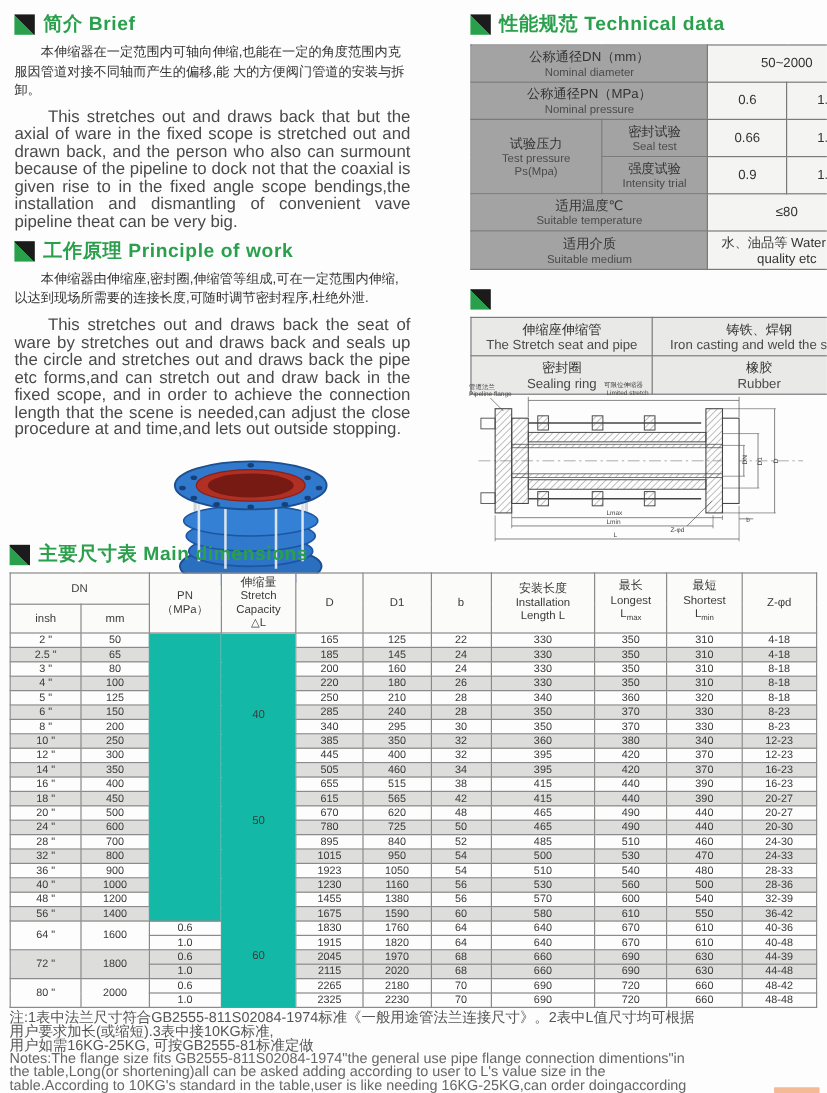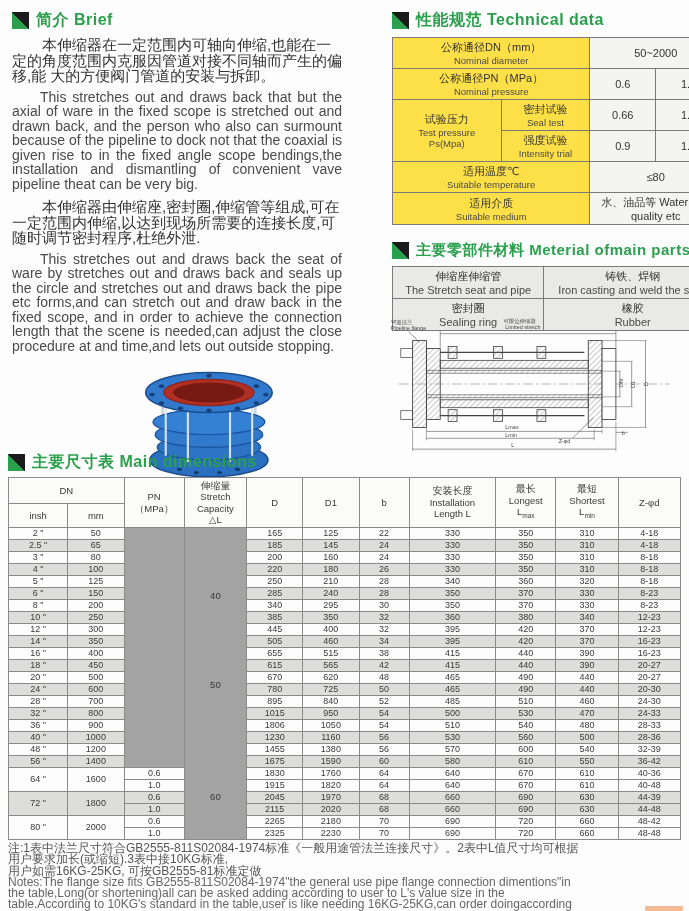--- a/index.html
+++ b/index.html
@@ -7,27 +7,27 @@
   .page { position:relative; width:689px; height:911px; background:#fdfdfd; overflow:hidden; }
 
   .section-header { display:flex; align-items:center; gap:7px; margin-bottom:6px; }
   .section-icon { width:17px; height:17px; flex:0 0 17px;
     background:linear-gradient(to left bottom,#1b1b1b 52%,#2aa04d 48%); }
   .section-title { color:#2aa04d; font-size:16px; font-weight:bold; letter-spacing:0.5px; white-space:nowrap; }
 
   .col-left  { position:absolute; left:12px;  top:10px; width:330px; }
   .col-right { position:absolute; left:352px; top:10px; width:330px;margin-left:40px; }
 
-  .para-cn { font-size:15px; color:#333; line-height:15.5px; text-indent:2em; margin-bottom:6px; }
+  .para-cn { font-size:11px; color:#333; line-height:15.5px; text-indent:2em; margin-bottom:6px; }
   .para-en { font-size:14px; color:#4a4a4a; line-height:14.5px; text-indent:2em; text-align:justify; margin-bottom:8px; }
 
   
   table.grid { border-collapse:collapse; width:100%; table-layout:fixed; }
   table.grid td { border:1px solid #7a7a7a; text-align:center; vertical-align:middle; padding:2px 1px; }
-  .tech td.lbl { background:#fde047; }
+  .tech td.lbl { background:#a3a3a3; }
   .tech td.val { background:#f4f4f3; font-size:11px; color:#333; }
   .tech .cn { font-size:11px; color:#333; }
   .tech .en { font-size:9.5px; color:#4a4a4a; }
   .tech { margin-bottom:16px; }
 
   .parts td { background:#e9e9e8; }
   .parts .cn { font-size:11px; color:#333; }
   .parts .en { font-size:11px; color:#4a4a4a; }
 
   .product-wrap { width:160px; margin:10px 0 0 118px; text-align:center; }
@@ -36,21 +36,21 @@
   .drawing { position:absolute; left:383px; top:314px; width:300px; height:142px; }
 
   
   .bottom { position:absolute; left:8px; top:452px; width:577px; }
   table.main { border-collapse:collapse; table-layout:fixed; width:673px; border:1.5px solid #5a5a5a; }
   table.main th, table.main td { border:1px solid #8a8a8a; text-align:center; vertical-align:middle;
     padding:0; font-weight:normal; color:#3a3a3a; }
   table.main th { font-size:9.5px; line-height:11.5px; background:#fbfbfa; }
   table.main td { font-size:9px; height:12px; line-height:11px; background:transparent; }
   table.main tr.shade { background:#dddddc; }
-  table.main td.c-white { background:#a3a3a3; }
+  table.main td.c-white { background:#14b8a6; }
   table.main td.c-stretch { position:relative; }
   table.main td.c-stretch span { position:absolute; left:0; width:100%; text-align:center; font-size:9.5px; }
   table.main sub { font-size:6.5px; }
   .th-cn { font-size:10px; }
 
   .notes { margin-top:3px; font-size:12px; color:#555; line-height:11.3px; }
   .notes .n-en { color:#666; }
 
   .page-mark { position:absolute; right:6px; bottom:0; width:38px; height:5px;
     background:#f0a271; opacity:0.75; border-radius:1px; }
@@ -63,20 +63,24 @@
 <div class="page">
 
   <div class="col-left">
     <div class="section-header">
       <span class="section-icon"></span>
       <span class="section-title"><span>简介</span> <span>Brief</span></span>
     </div>
     <p class="para-cn">本伸缩器在一定范围内可轴向伸缩,也能在一定的角度范围内克服因管道对接不同轴而产生的偏移,能  大的方便阀门管道的安装与拆卸。</p>
     <p class="para-en">This stretches out and draws back that but the axial of ware in the fixed scope is stretched out and drawn back, and the person who also can surmount because of the pipeline to dock not that the coaxial is given rise to in the fixed angle scope bendings,the installation and dismantling of convenient vave pipeline theat can be very big.</p>
 
+    <div class="section-header">
+      <span class="section-icon"></span>
+      <span class="section-title"><span>工作原理</span> <span>Principle of work</span></span>
+    </div>
     <p class="para-cn">本伸缩器由伸缩座,密封圈,伸缩管等组成,可在一定范围内伸缩,以达到现场所需要的连接长度,可随时调节密封程序,杜绝外泄.</p>
     <p class="para-en">This stretches out and draws back the seat of ware by stretches out and draws back and seals up the circle and stretches out and draws back the pipe etc forms,and can stretch out and draw back in the fixed scope, and in order to achieve the connection length that the scene is needed,can adjust the close procedure at and time,and lets out outside stopping.</p>
 
     <div class="product-wrap">
       <svg width="160" height="118" viewBox="0 0 150 112">
 
         <line x1="30" y1="34" x2="30" y2="92" stroke="#cdd6de" stroke-width="2.6"></line>
         <line x1="52" y1="40" x2="52" y2="96" stroke="#cdd6de" stroke-width="2.6"></line>
         <line x1="96" y1="40" x2="96" y2="96" stroke="#cdd6de" stroke-width="2.6"></line>
         <line x1="118" y1="34" x2="118" y2="92" stroke="#cdd6de" stroke-width="2.6"></line>
@@ -177,21 +181,20 @@
           <div class="cn">适用介质</div>
           <div class="en">Suitable medium</div>
         </td>
         <td class="val" colspan="2">水、油品等 Water，oil quality etc</td>
       </tr>
     </tbody>
       </table>
 
     <div class="section-header">
       <span class="section-icon"></span>
-      <span class="section-title" style="font-size:15px"><span>主要零部件材料</span> <span>Meterial ofmain parts</span></span>
     </div>
 
     <table class="grid parts">
       <colgroup>
           <col style="width:46%">
           <col style="width:54%">
         </colgroup>
       <tbody>
       <tr>
         <td>
@@ -512,21 +515,21 @@
             <td>950</td>
             <td>54</td>
             <td>500</td>
             <td>530</td>
             <td>470</td>
             <td>24-33</td>
           </tr>
           <tr>
             <td>36 "</td>
             <td>900</td>
-            <td>1806</td>
+            <td>1923</td>
             <td>1050</td>
             <td>54</td>
             <td>510</td>
             <td>540</td>
             <td>480</td>
             <td>28-33</td>
           </tr>
           <tr class="shade">
             <td>40 "</td>
             <td>1000</td>

